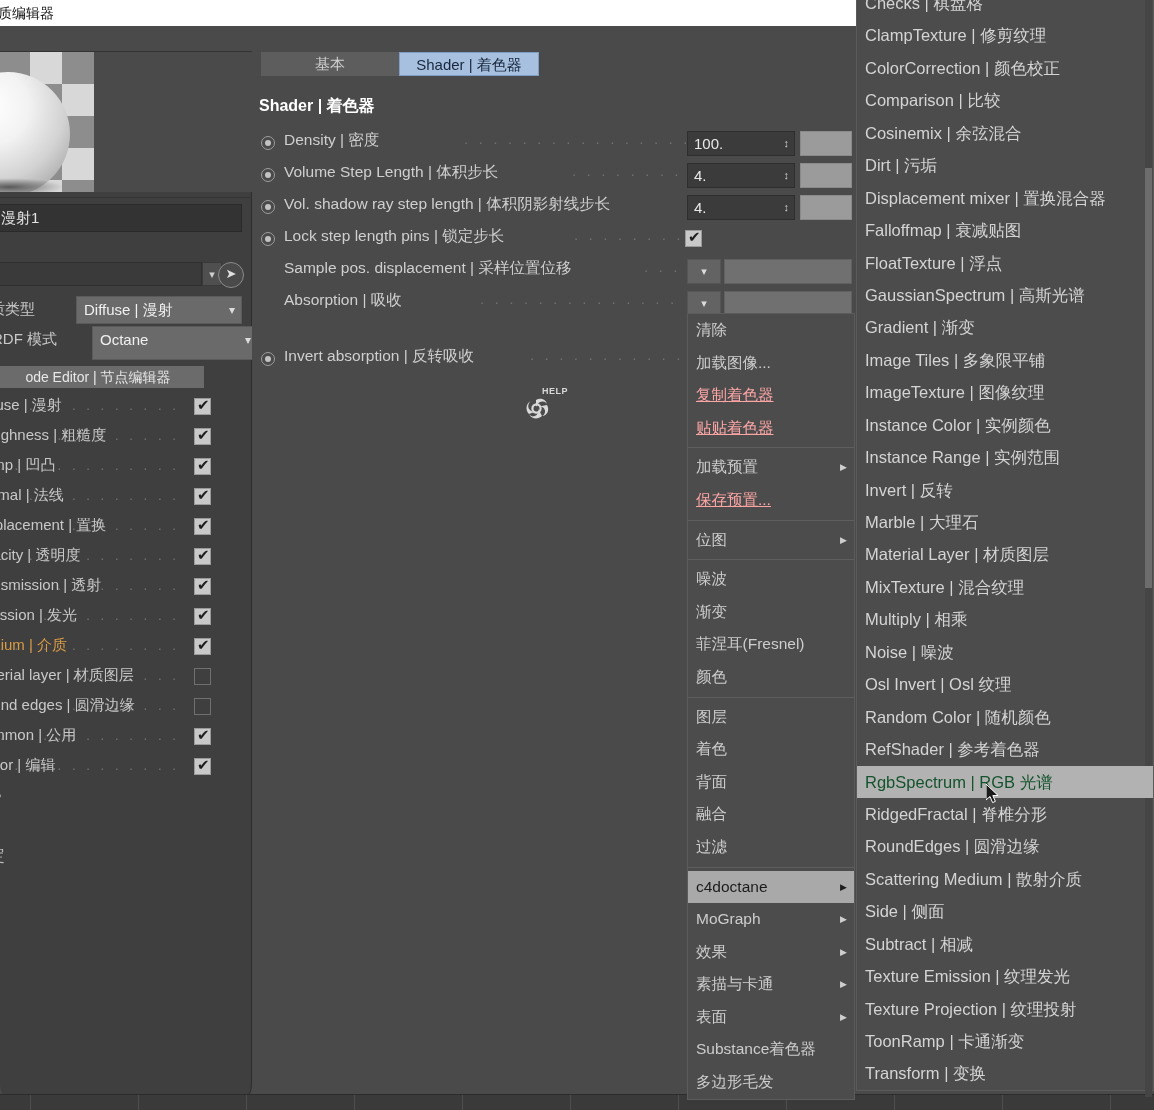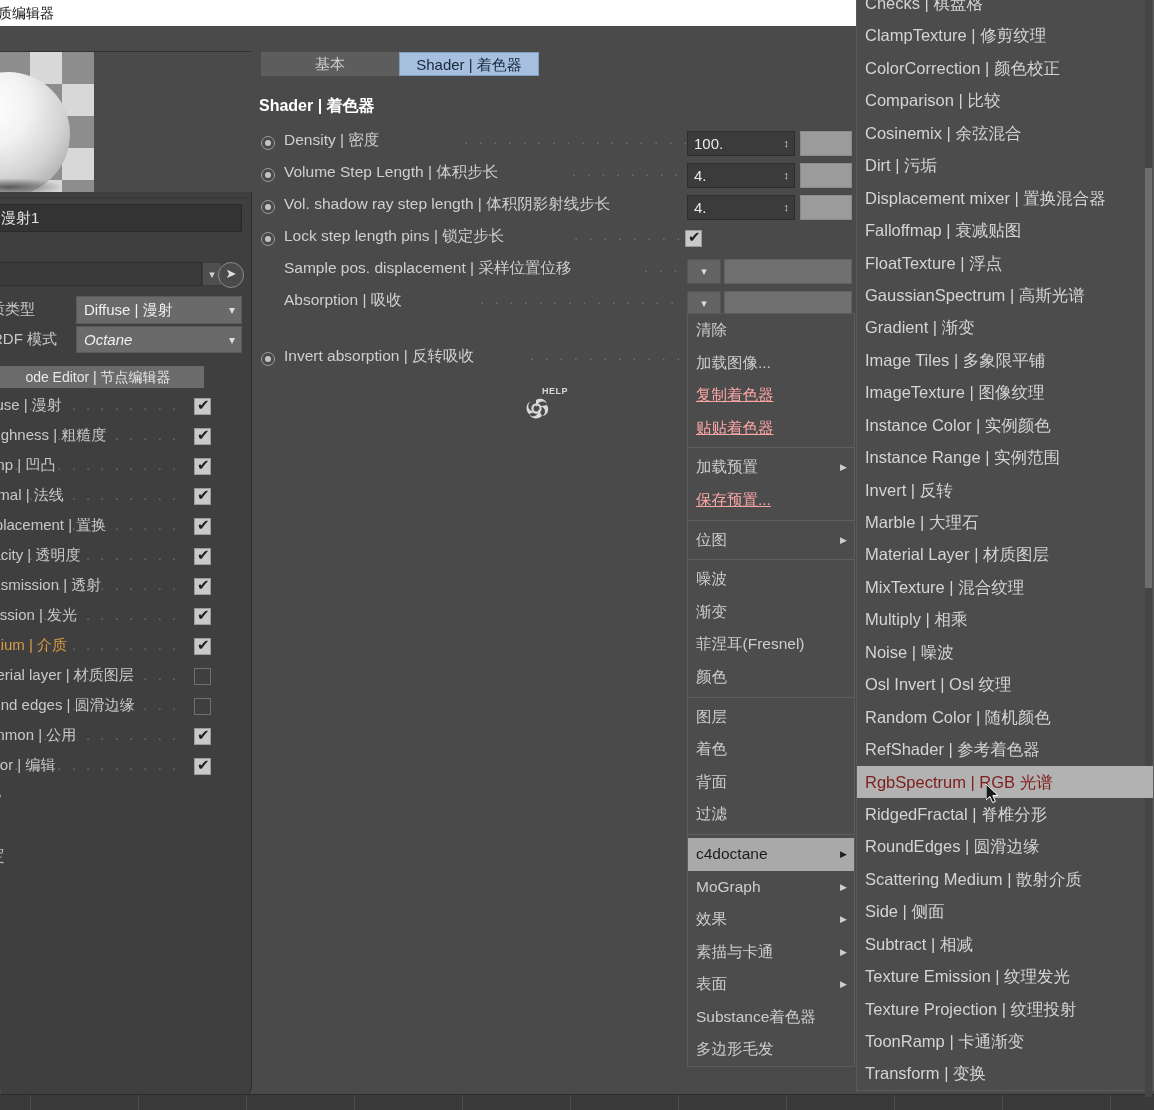--- a/index.html
+++ b/index.html
@@ -249,21 +249,21 @@
     position:absolute; left:856px; top:-14px;
     width:298px; background:#4c4c4c;
     border:1px solid #5b5b5b; box-sizing:border-box;
     z-index:50;
   }
   .si {
     position:relative; height:32.45px; line-height:32.45px;
     color:#d4d4d4; font-size:16.5px; padding-left:8px;
     white-space:nowrap; box-sizing:border-box;
   }
-  .si.sel { background:#b2b2b2; color:#7f1d1d; }
+  .si.sel { background:#b2b2b2; color:#14532d; }
   .sub-scroll {
     position:absolute; right:1px; top:1px; width:7px; height:1109px;
     background:#454545;
   }
   .sub-scroll .thumb {
     position:absolute; left:0; top:180px; width:7px; height:420px;
     background:#6d6d6d;
   }
 
   
@@ -308,21 +308,21 @@
       <div class="link-picker">➤</div>
     </div>
 
     <div class="row-label" style="left:-10px; top:274px;">质类型</div>
     <div class="combo" style="left:76px; top:270px; width:166px; height:28px;">
       <span>Diffuse | 漫射</span>
       <span class="chev">▾</span>
     </div>
 
     <div class="row-label" style="left:-8px; top:304px;">RDF 模式</div>
-    <div class="combo" style="left:76px; top:300px; width:166px; height:27px;font-style:italic;">
+    <div class="combo" style="left:92px; top:300px; width:166px; height:34px;">
       <span>Octane</span>
       <span class="chev">▾</span>
     </div>
 
     <div class="node-editor-btn">ode Editor | 节点编辑器</div>
 
     <div class="chan-list">
         <div class="chan">
           <div class="dots">. . . . . . . . . . . . . . . . . . . . . . . .</div>
           <div class="ctext">iffuse | 漫射</div>
@@ -520,20 +520,21 @@
       <div class="mi"><span>位图</span><span class="arrow">▶</span></div>
       <div class="mdiv"></div>
       <div class="mi"><span>噪波</span></div>
       <div class="mi"><span>渐变</span></div>
       <div class="mi"><span>菲涅耳(Fresnel)</span></div>
       <div class="mi"><span>颜色</span></div>
       <div class="mdiv"></div>
       <div class="mi"><span>图层</span></div>
       <div class="mi"><span>着色</span></div>
       <div class="mi"><span>背面</span></div>
+      <div class="mi"><span>融合</span></div>
       <div class="mi"><span>过滤</span></div>
       <div class="mdiv"></div>
       <div class="mi sel"><span>c4doctane</span><span class="arrow">▶</span></div>
       <div class="mi"><span>MoGraph</span><span class="arrow">▶</span></div>
       <div class="mi"><span>效果</span><span class="arrow">▶</span></div>
       <div class="mi"><span>素描与卡通</span><span class="arrow">▶</span></div>
       <div class="mi"><span>表面</span><span class="arrow">▶</span></div>
       <div class="mi"><span>Substance着色器</span></div>
       <div class="mi"><span>多边形毛发</span></div>
     </div>

